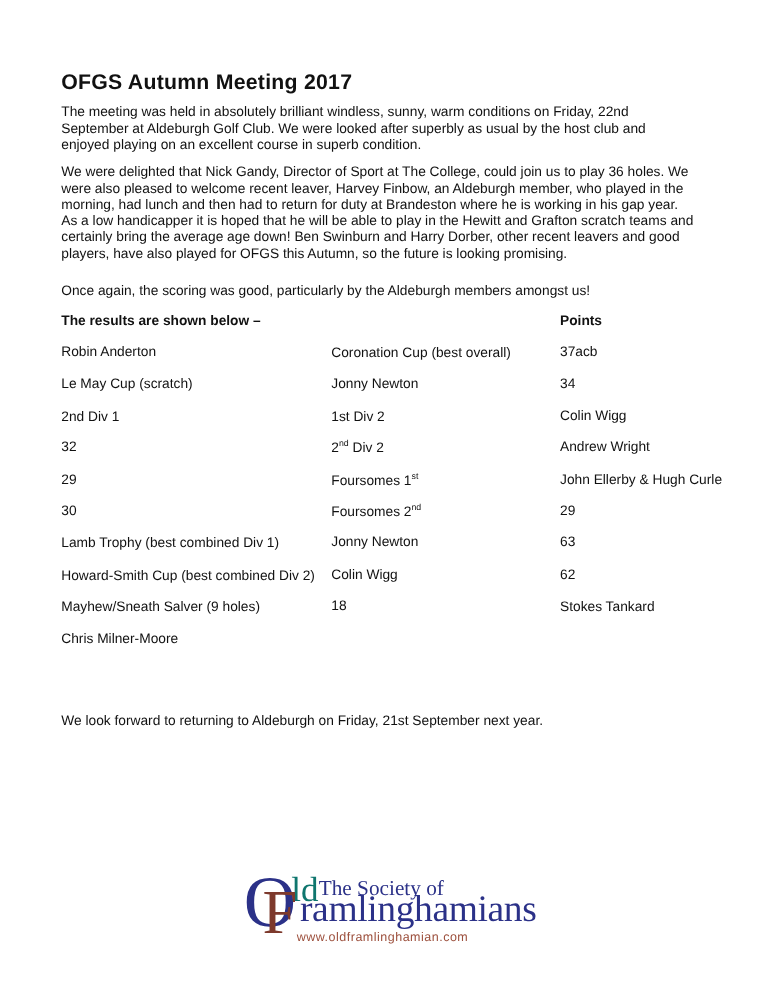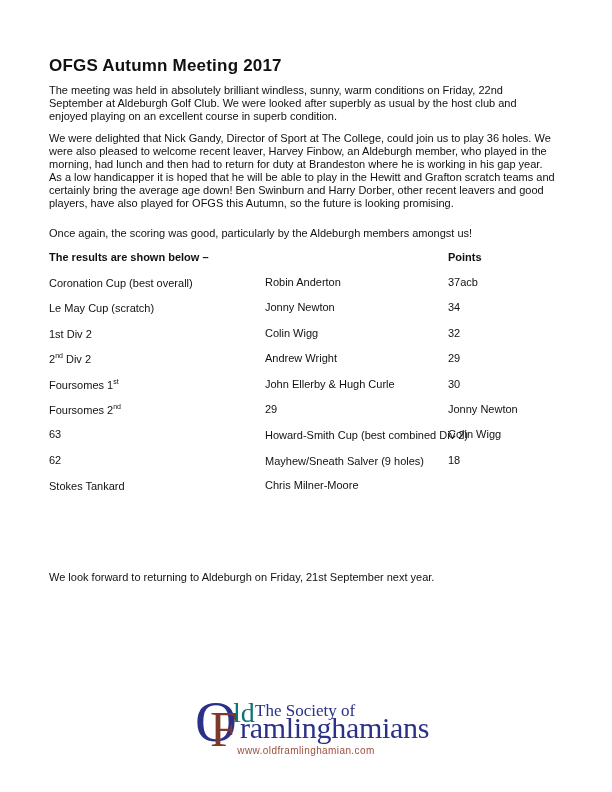--- a/index.html
+++ b/index.html
@@ -97,44 +97,46 @@
 certainly bring the average age down! Ben Swinburn and Harry Dorber, other recent leavers and good
 players, have also played for OFGS this Autumn, so the future is looking promising.</p>
 
   <p class="para para-3">Once again, the scoring was good, particularly by the Aldeburgh members amongst us!</p>
 
   <div class="results-header-label">The results are shown below –</div>
   <div class="points-header">Points</div>
 
   <div class="results-table">
 
+    <div class="cell">Robin Anderton</div>
     <div class="cell"><span>Coronation Cup (best overall)</span><span class="sup"></span><span></span></div>
-    <div class="cell">Robin Anderton</div>
     <div class="cell">37acb</div>
 
     <div class="cell"><span>Le May Cup (scratch)</span><span class="sup"></span><span></span></div>
     <div class="cell">Jonny Newton</div>
     <div class="cell">34</div>
 
+    <div class="cell"><span>2nd Div 1</span><span class="sup"></span><span></span></div>
 
     <div class="cell"><span>1st Div 2</span><span class="sup"></span><span></span></div>
     <div class="cell">Colin Wigg</div>
     <div class="cell">32</div>
 
     <div class="cell"><span>2</span><span class="sup">nd</span><span> Div 2</span></div>
     <div class="cell">Andrew Wright</div>
     <div class="cell">29</div>
 
     <div class="cell"><span>Foursomes 1</span><span class="sup">st</span><span></span></div>
     <div class="cell">John Ellerby &amp; Hugh Curle</div>
     <div class="cell">30</div>
 
     <div class="cell"><span>Foursomes 2</span><span class="sup">nd</span><span></span></div>
     <div class="cell">29</div>
 
+    <div class="cell"><span>Lamb Trophy (best combined Div 1)</span><span class="sup"></span><span></span></div>
     <div class="cell">Jonny Newton</div>
     <div class="cell">63</div>
 
     <div class="cell"><span>Howard-Smith Cup (best combined Div 2)</span><span class="sup"></span><span></span></div>
     <div class="cell">Colin Wigg</div>
     <div class="cell">62</div>
 
     <div class="cell"><span>Mayhew/Sneath Salver (9 holes)</span><span class="sup"></span><span></span></div>
     <div class="cell">18</div>
 

